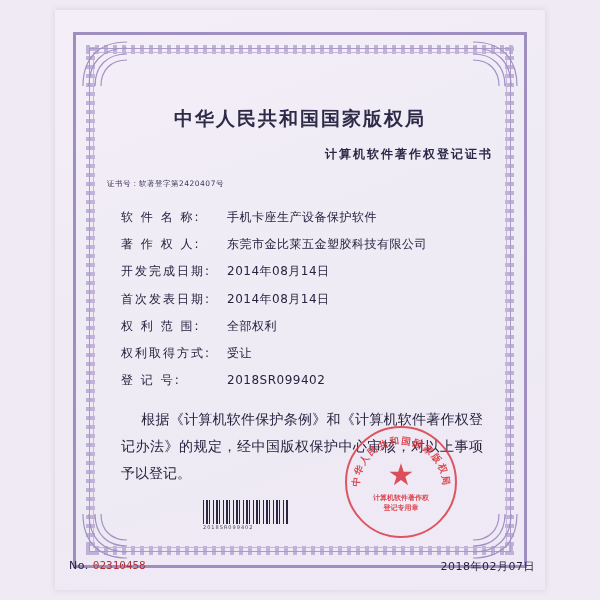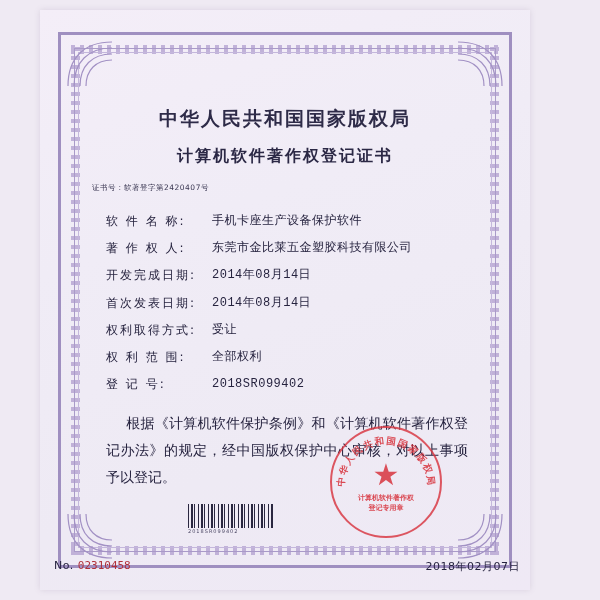--- a/index.html
+++ b/index.html
@@ -10,21 +10,21 @@
     width: 600px;
     height: 600px;
     background: #efeaf3;
     font-family: "DejaVu Sans", "Liberation Sans", sans-serif;
     overflow: hidden;
   }
 
   
   #certificate-page {
     position: absolute;
-    left: 40px;
+    left: 55px;
     top: 10px;
     width: 490px;
     height: 580px;
     background: linear-gradient(160deg, #f4eef8 0%, #f0ecf6 35%, #eeeaf4 70%, #efe9f5 100%);
     box-shadow: 0 0 6px rgba(120, 100, 140, 0.18);
   }
 
   
   .frame-outer {
     position: absolute;
@@ -92,24 +92,24 @@
   .issuer {
     text-align: center;
     font-family: "DejaVu Sans", sans-serif;
     font-weight: bold;
     font-size: 19px;
     letter-spacing: 2px;
     color: #2e2b48;
     margin-top: 38px;
   }
   .doc-title {
-    text-align: center;
+    text-align: right;
     font-family: Liberation Sans, sans-serif;
     font-weight: bold;
-    font-size: 16px;
+    font-size: 12px;
     letter-spacing: 2px;
     color: #2b2845;
     margin-top: 14px;
   }
   .cert-no {
     text-align: left;
     font-size: 7.5px;
     color: #3a3752;
     margin-top: 16px;
     padding-right: 6px;
@@ -130,21 +130,20 @@
   }
   .field-label {
     width: 106px;
     flex: 0 0 106px;
     letter-spacing: 2px;
     white-space: nowrap;
   }
   .field-value {
     flex: 1;
     letter-spacing: .5px;
-    font-family: Liberation Mono, monospace;
   }
   .field-value .sub {
     display: block;
     margin-top: 3px;
   }
 
   .para {
     margin-top: 18px;
     padding: 0 10px 0 14px;
     font-size: 14px;
@@ -298,27 +297,27 @@
         <div class="field-label">开发完成日期:</div>
         <div class="field-value">2014年08月14日</div>
       </div>
 
       <div class="field-row">
         <div class="field-label">首次发表日期:</div>
         <div class="field-value">2014年08月14日</div>
       </div>
 
       <div class="field-row">
+        <div class="field-label">权 利 范 围:</div>
+        <div class="field-value">全部权利</div>
+      </div>
+
+      <div class="field-row">
         <div class="field-label">权利取得方式:</div>
         <div class="field-value">受让</div>
-      </div>
-
-      <div class="field-row">
-        <div class="field-label">权 利 范 围:</div>
-        <div class="field-value">全部权利</div>
       </div>
 
       <div class="field-row">
         <div class="field-label">登 记 号:</div>
         <div class="field-value">2018SR099402</div>
       </div>
 
     </div>
 
     <div class="para"><span class="indent"></span><span>根据《计算机软件保护条例》和《计算机软件著作权登记办法》的规定，经中国版权保护中心审核，对以上事项予以登记。</span></div>

